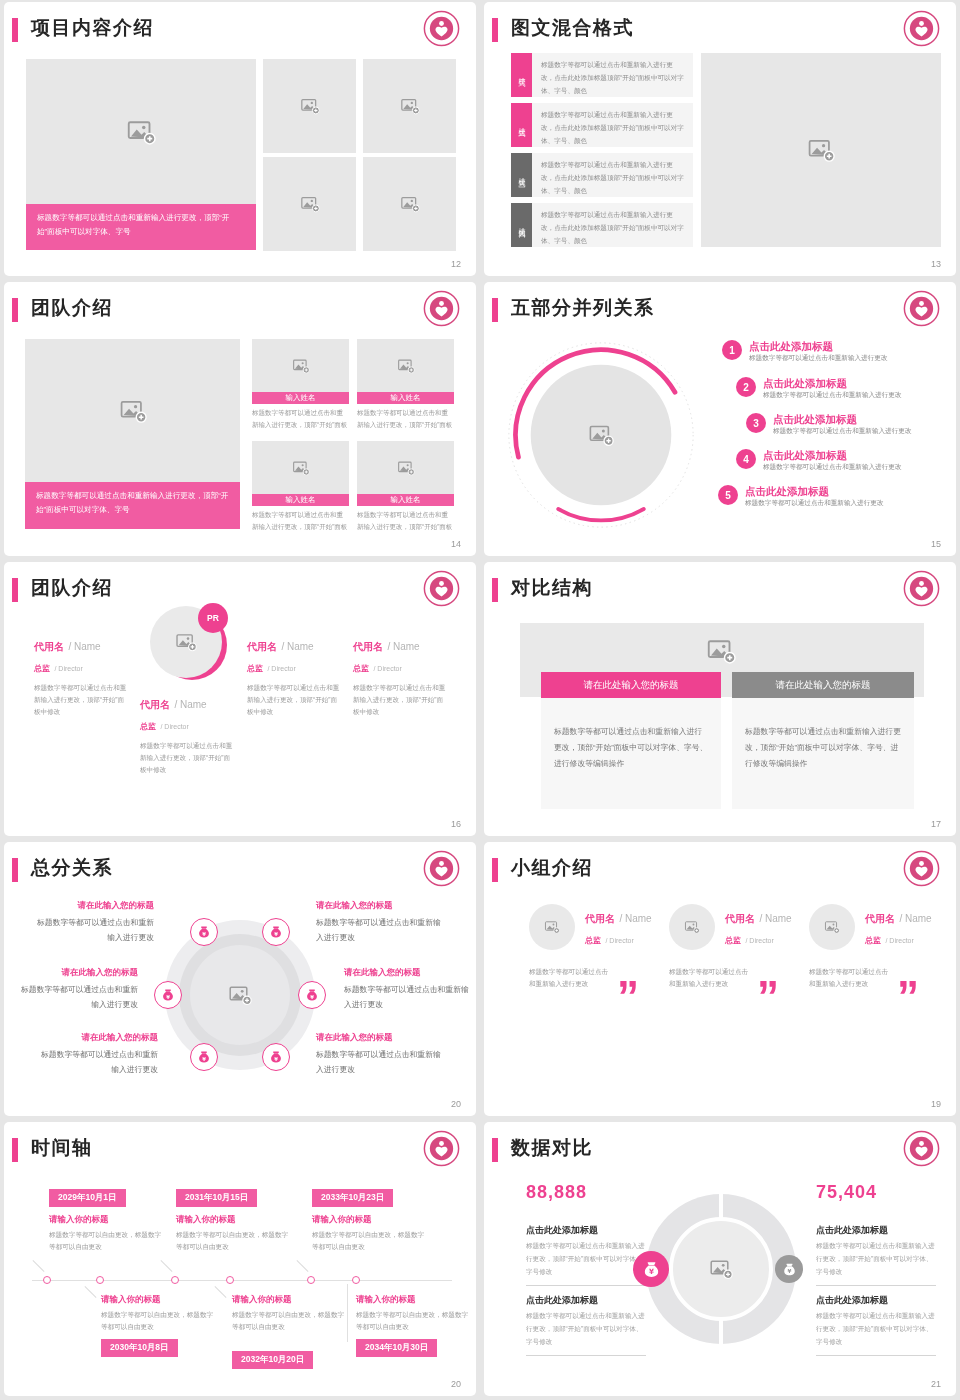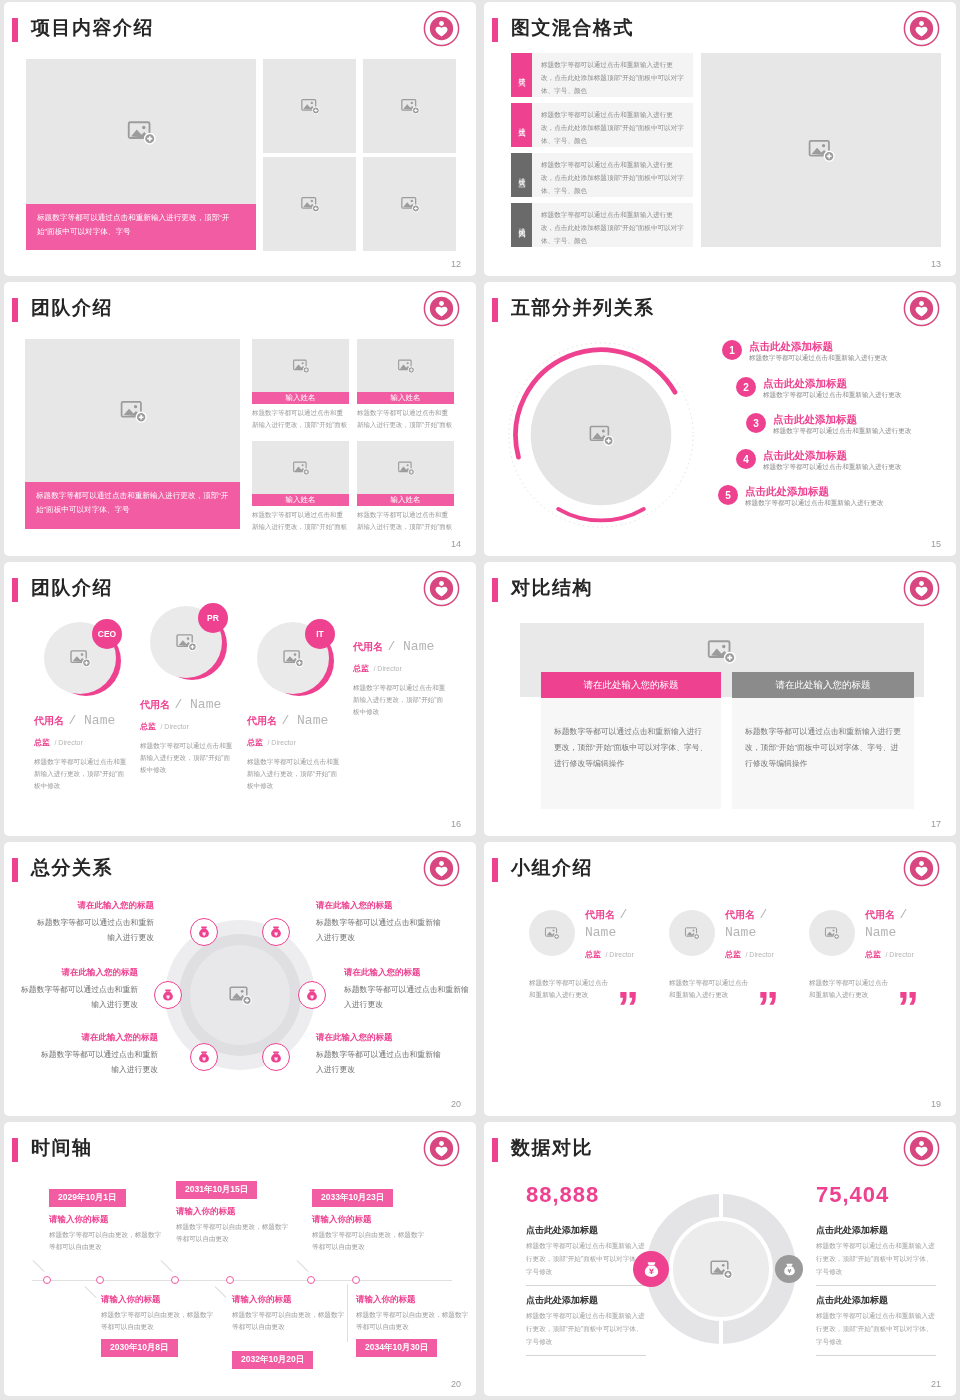--- a/index.html
+++ b/index.html
@@ -30,35 +30,35 @@
     font-size:10px;font-weight:bold;display:flex;align-items:center;justify-content:center;flex:none;}
   .it-t{color:var(--pink);font-weight:bold;font-size:10.5px;line-height:1.25;}
   .it-d{color:#8a8a8a;font-size:6.6px;margin-top:1px;}
   .avatar{position:relative;width:74px;height:74px;}
   .avatar .back{position:absolute;left:7px;top:4px;width:70px;height:70px;border-radius:50%;background:var(--pink);}
   .avatar .front{position:absolute;left:0;top:0;width:72px;height:72px;border-radius:50%;background:#eaeaea;
     display:flex;align-items:center;justify-content:center;}
   .badge{position:absolute;right:-4px;top:-3px;width:30px;height:30px;border-radius:50%;background:var(--pink);
     color:#fff;font-size:8.5px;font-weight:bold;display:flex;align-items:center;justify-content:center;}
   .nm{color:var(--pink);font-weight:bold;font-size:10px;}
-  .nm-en{color:#b5b5b5;font-size:13px;font-family:Liberation Mono, monospace;}
+  .nm-en{color:#b5b5b5;font-size:10px;}
   .rl{color:var(--pink);font-weight:bold;font-size:8px;}
   .rl-en{color:#b5b5b5;font-size:7px;}
   .p4{font-size:6.6px;line-height:1.85;color:#999;}
   .hdr{display:flex;align-items:center;justify-content:center;color:#fff;font-size:9.5px;font-weight:normal;}
   .bub{position:absolute;width:28px;height:28px;border-radius:50%;background:#fff;border:1.5px solid var(--pink);
     display:flex;align-items:center;justify-content:center;color:var(--pink);--bagy:#fff;}
   .st18-t{color:var(--pink);font-weight:bold;font-size:8.5px;margin-bottom:3px;}
   .st18-d{color:#6f6f6f;font-size:7.8px;line-height:1.95;}
   .datebadge{display:inline-block;background:var(--pink2);color:#fff;font-size:8.5px;font-weight:bold;padding:3px 9px;}
   .tl-t{color:var(--pink);font-weight:bold;font-size:8.5px;margin:7px 0 3px;}
   .tl-d{color:#9b9b9b;font-size:6.6px;line-height:1.85;}
   .node{position:absolute;width:8px;height:8px;border-radius:50%;background:#fff;border:1.5px solid var(--pink2);}
   .diag{position:absolute;width:1px;height:16px;background:#dcdcdc;transform:rotate(-45deg);}
-  .bigval{color:var(--pink);font-size:22px;font-weight:bold;letter-spacing:1px;text-align:right;}
+  .bigval{color:var(--pink);font-size:18px;font-weight:bold;letter-spacing:1px;text-align:right;}
   .d-t{color:#333;font-weight:bold;font-size:9px;}
   .d-d{color:#a0a0a0;font-size:6.6px;line-height:1.95;margin-top:3px;}
   .sep{border-bottom:1px solid #d5d5d5;}
   .quote{color:var(--pink);font-size:44px;font-weight:bold;line-height:0.4;}
   .bagy{fill:var(--bagy,#fff);}
 </style>
 </head>
 <body>
 
 <svg width="0" height="0" style="position:absolute" aria-hidden="true">
@@ -258,57 +258,39 @@
   </div>
 
   <div class="slide">
     <div class="hd-bar"></div>
     <div class="hd-t">团队介绍</div>
     <svg class="logo">
         <use href="#i-logo"></use>
       </svg>
 
     <div class="abs" style="left:30px;top:60px;width:98px">
-      <div class="avatar" style="margin-left:10px">
-        <div class="back"></div>
-        <div class="front">
-            <svg width="22" height="22">
-              <use href="#i-img"></use>
-            </svg>
-          </div>
-        <div class="badge">CEO</div>
-      </div>
       <div style="margin-top:14px"><span class="nm">代用名</span> <span class="nm-en">/ Name</span></div>
       <div style="margin-top:3px"><span class="rl">总监</span> <span class="rl-en">/ Director</span></div>
       <div class="p4" style="margin-top:7px;width:94px">标题数字等都可以通过点击和重新输入进行更改，顶部“开始”面板中修改</div>
     </div>
     <div class="abs" style="left:136px;top:44px;width:98px">
       <div class="avatar" style="margin-left:10px">
         <div class="back"></div>
         <div class="front">
             <svg width="22" height="22">
               <use href="#i-img"></use>
             </svg>
           </div>
         <div class="badge">PR</div>
       </div>
       <div style="margin-top:14px"><span class="nm">代用名</span> <span class="nm-en">/ Name</span></div>
       <div style="margin-top:3px"><span class="rl">总监</span> <span class="rl-en">/ Director</span></div>
       <div class="p4" style="margin-top:7px;width:94px">标题数字等都可以通过点击和重新输入进行更改，顶部“开始”面板中修改</div>
     </div>
     <div class="abs" style="left:243px;top:60px;width:98px">
-      <div class="avatar" style="margin-left:10px">
-        <div class="back"></div>
-        <div class="front">
-            <svg width="22" height="22">
-              <use href="#i-img"></use>
-            </svg>
-          </div>
-        <div class="badge">IT</div>
-      </div>
       <div style="margin-top:14px"><span class="nm">代用名</span> <span class="nm-en">/ Name</span></div>
       <div style="margin-top:3px"><span class="rl">总监</span> <span class="rl-en">/ Director</span></div>
       <div class="p4" style="margin-top:7px;width:94px">标题数字等都可以通过点击和重新输入进行更改，顶部“开始”面板中修改</div>
     </div>
     <div class="abs" style="left:349px;top:60px;width:98px">
       <div style="margin-top:14px"><span class="nm">代用名</span> <span class="nm-en">/ Name</span></div>
       <div style="margin-top:3px"><span class="rl">总监</span> <span class="rl-en">/ Director</span></div>
       <div class="p4" style="margin-top:7px;width:94px">标题数字等都可以通过点击和重新输入进行更改，顶部“开始”面板中修改</div>
     </div>
     <div class="pagenum">16</div>
@@ -489,21 +471,21 @@
     <div class="diag" style="left:162px;top:136px"></div>
     <div class="diag" style="left:216px;top:162px"></div>
     <div class="diag" style="left:298px;top:136px"></div>
     <div class="abs" style="left:343px;top:162px;width:1px;height:58px;background:#e0e0e0"></div>
 
     <div class="abs" style="left:45px;top:64px;width:118px">
       <span class="datebadge">2029年10月1日</span>
       <div class="tl-t">请输入你的标题</div>
       <div class="tl-d">标题数字等都可以自由更改，标题数字等都可以自由更改</div>
     </div>
-    <div class="abs" style="left:172px;top:56px;width:118px">
+    <div class="abs" style="left:172px;top:64px;width:118px">
       <span class="datebadge">2031年10月15日</span>
       <div class="tl-t">请输入你的标题</div>
       <div class="tl-d">标题数字等都可以自由更改，标题数字等都可以自由更改</div>
     </div>
     <div class="abs" style="left:308px;top:64px;width:118px">
       <span class="datebadge">2033年10月23日</span>
       <div class="tl-t">请输入你的标题</div>
       <div class="tl-d">标题数字等都可以自由更改，标题数字等都可以自由更改</div>
     </div>
     <div class="abs" style="left:97px;top:172px;width:118px">

